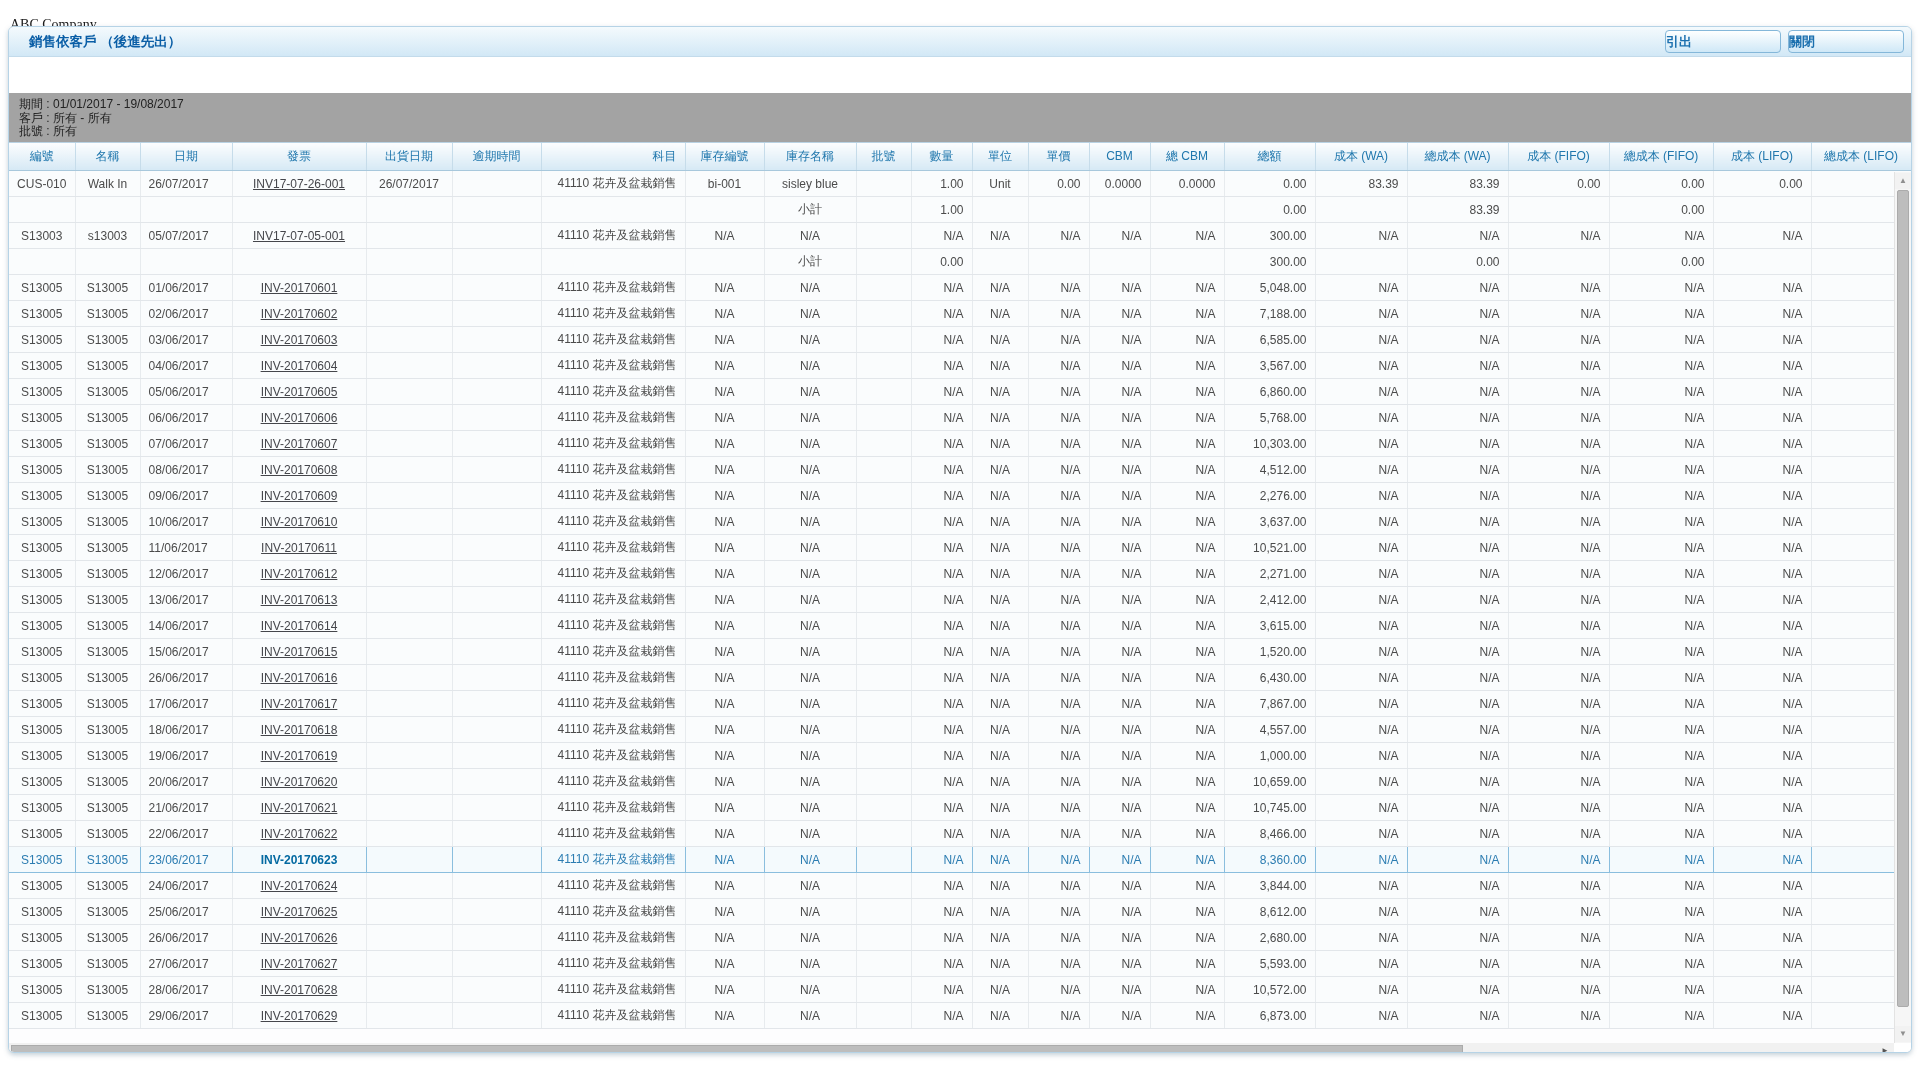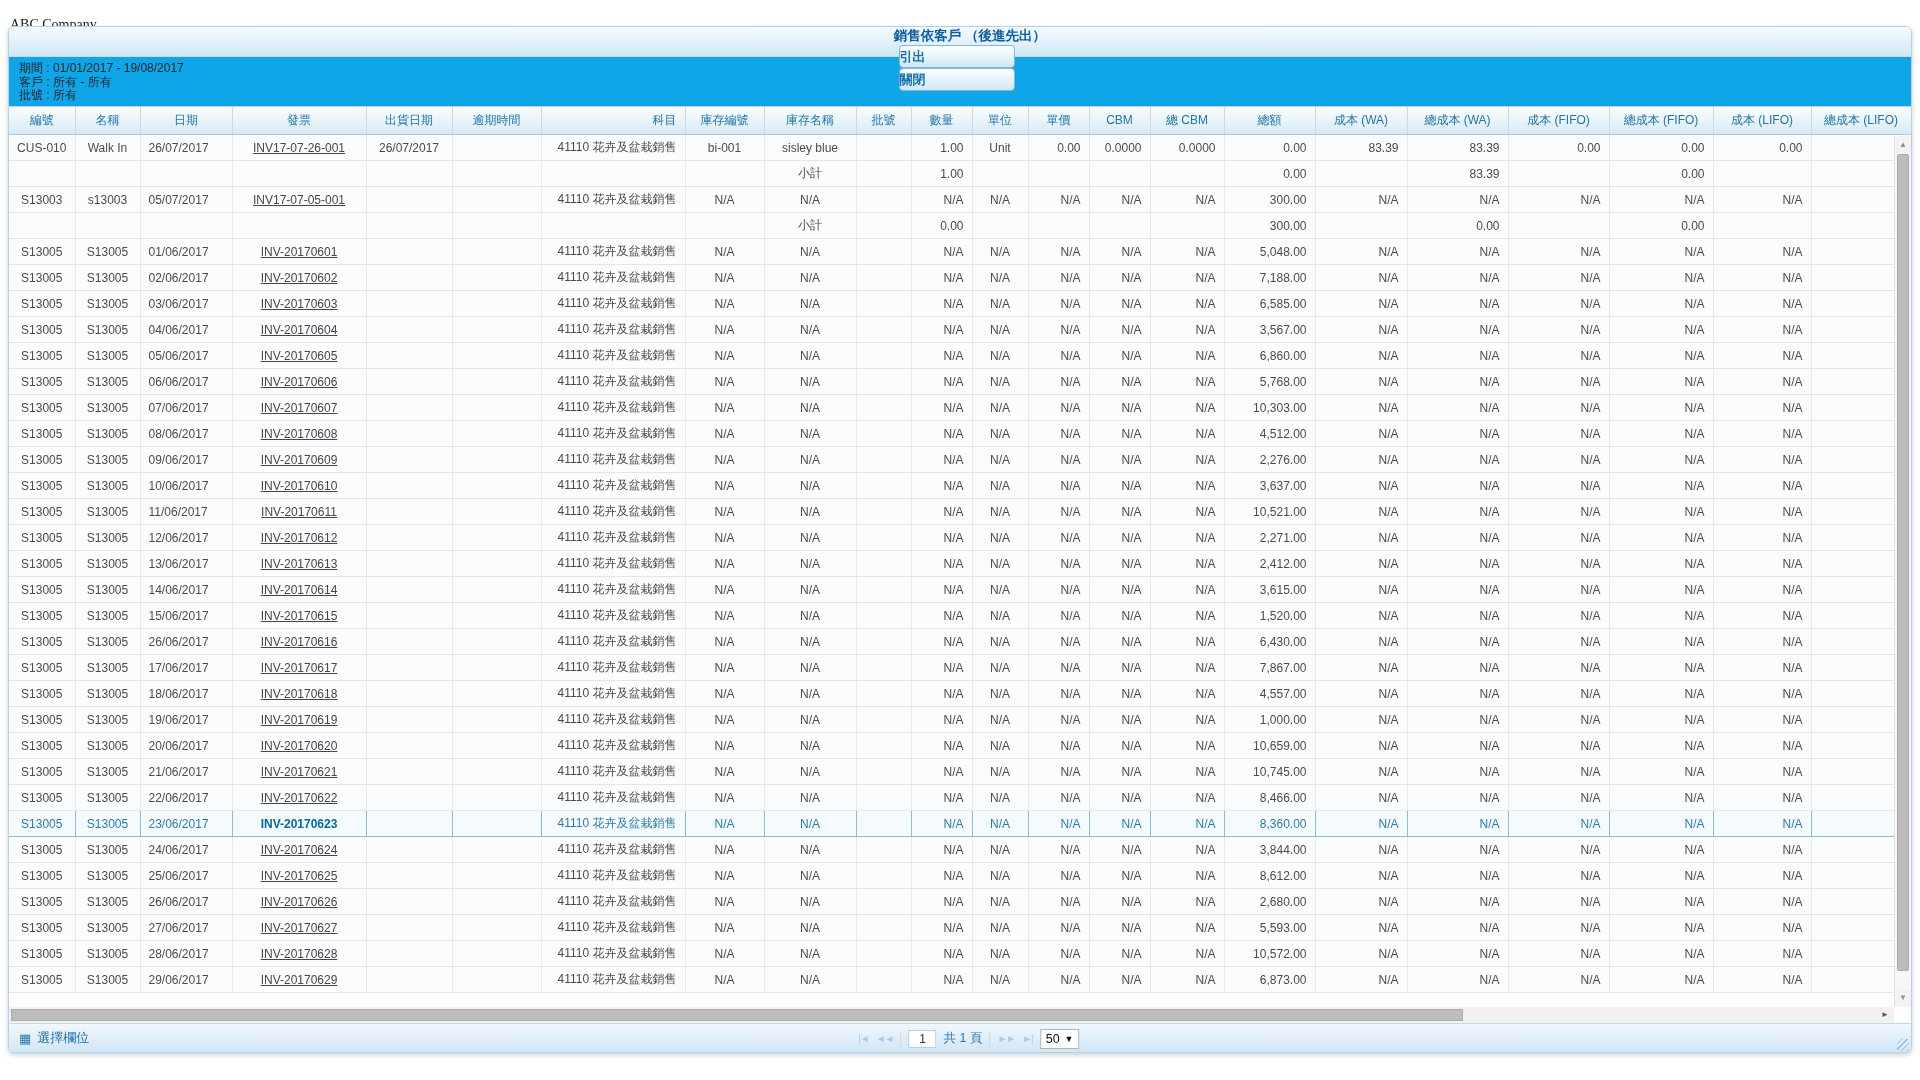--- a/index.html
+++ b/index.html
@@ -7,28 +7,28 @@
               font-family:"Liberation Sans", sans-serif; }
   .company { position:absolute; left:10px; top:17px; font-family:"Liberation Serif", serif;
              font-size:14px; color:#1a1a1a; }
 
   .panel { position:absolute; left:8px; top:26px; width:1904px; height:1027px;
            border:1px solid #b6d3e6; border-radius:6px; background:#fff;
            box-shadow:0 2px 5px rgba(90,120,140,.35); overflow:hidden; }
 
   
   .titlebar { height:30px; background:linear-gradient(#f4fafd,#d2e8f6);
-              border-bottom:1px solid #c3dbeb; display:flex; align-items:center;flex-direction:column; }
+              border-bottom:1px solid #c3dbeb; display:flex; align-items:center; }
   .titlebar .title { margin-left:20px; font-size:13.5px; font-weight:bold; color:#0a5ea6; flex:1; }
   .tb-btn { width:116px; height:23px; margin-right:7px; border:1px solid #84b7d9; border-radius:4px;
             background:linear-gradient(#feffff,#cfe8f7); color:#1a6fae; font-weight:bold;
             font-size:13px; line-height:21px; text-align:left; cursor:pointer; }
 
   
-  .filters { padding:5px 0 3px 10px; background:#0ea5e9; }
+  .filters { padding:5px 0 3px 10px; background:#a3a3a3;margin-top:36px; }
   .filters div { font-size:12px; color:#222; line-height:13.5px; }
 
   
   .grid { position:relative; height:917px; background:#fdfdfe; border-top:1px solid #b9d2e3; overflow:hidden; }
   table { border-collapse:collapse; table-layout:fixed; width:1902px; }
   thead th { height:28px; padding:0 8px; font-size:12px; font-weight:normal; color:#2077ad;
              background:linear-gradient(#fcfdfe,#d6e9f5); border-right:1px solid #c6dcea;
              border-bottom:1px solid #a8c8dc; white-space:nowrap; overflow:hidden; }
   tbody td { height:26px; padding:0 8px; font-size:12px; color:#4b4b4b; background:#fafcfd;
              border-right:1px solid #e7ebee; border-bottom:1px solid #e2e6ea;

